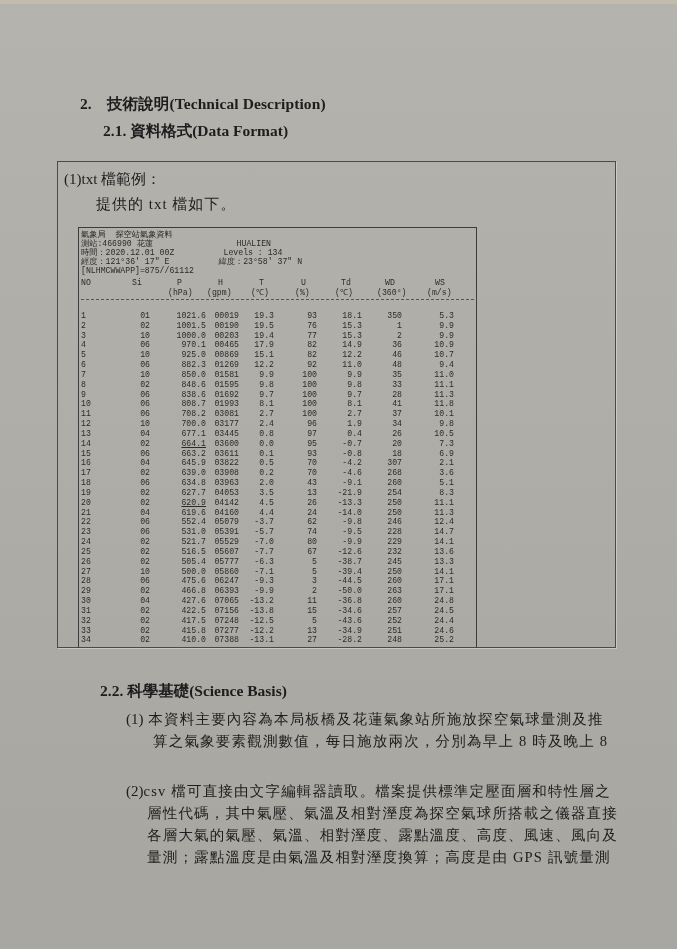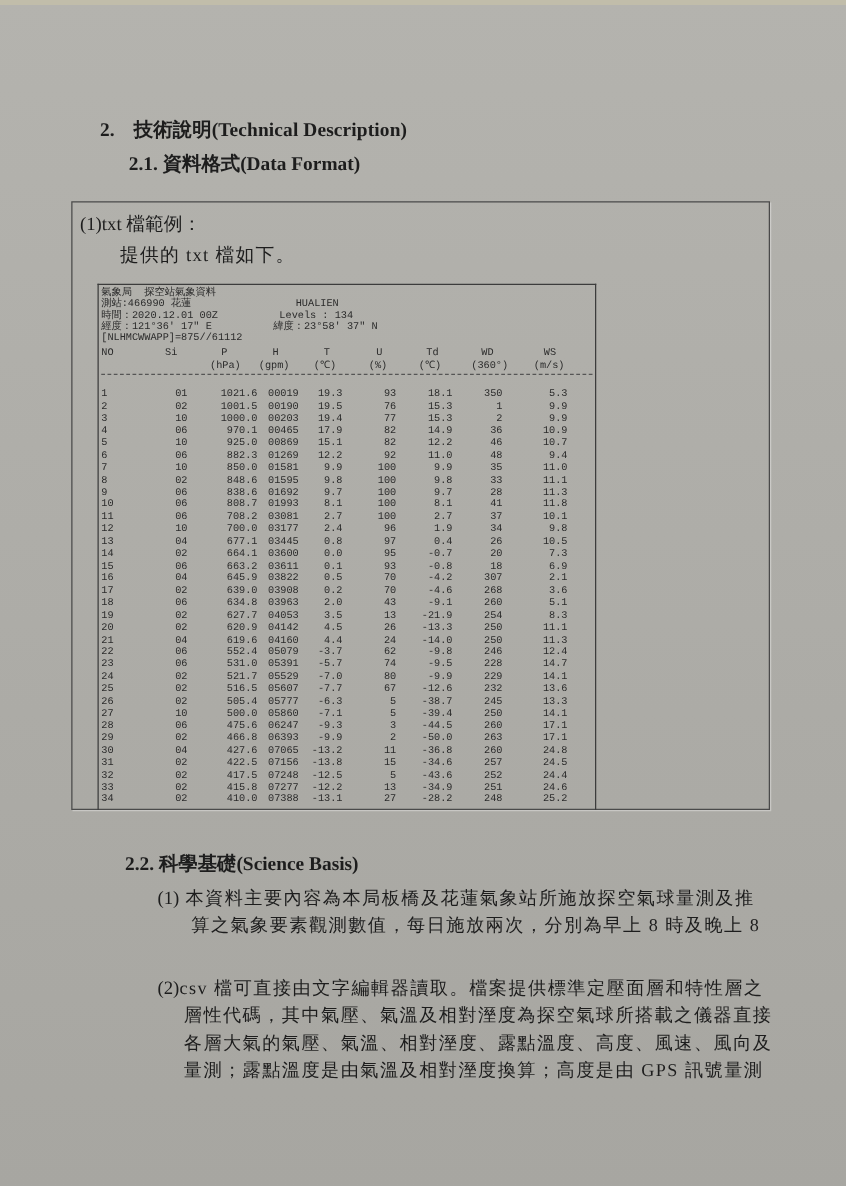--- a/index.html
+++ b/index.html
@@ -243,21 +243,21 @@
         <span style="right: 239px;">03445</span>
         <span style="right: 204px;">0.8</span>
         <span style="right: 161px;">97</span>
         <span style="right: 116px;">0.4</span>
         <span style="right: 76px;">26</span>
         <span style="right: 24px;">10.5</span>
       </div>
       <div class="row" style="top: 210.79px;">
         <span style="left: 2px;">14</span>
         <span style="right: 328px;">02</span>
-        <span style="right: 272px;">664.1</span>
+        <span style="right: 272px; text-decoration: underline;">664.1</span>
         <span style="right: 239px;">03600</span>
         <span style="right: 204px;">0.0</span>
         <span style="right: 161px;">95</span>
         <span style="right: 116px;">-0.7</span>
         <span style="right: 76px;">20</span>
         <span style="right: 24px;">7.3</span>
       </div>
       <div class="row" style="top: 220.62px;">
         <span style="left: 2px;">15</span>
         <span style="right: 328px;">06</span>
@@ -309,21 +309,21 @@
         <span style="right: 239px;">04053</span>
         <span style="right: 204px;">3.5</span>
         <span style="right: 161px;">13</span>
         <span style="right: 116px;">-21.9</span>
         <span style="right: 76px;">254</span>
         <span style="right: 24px;">8.3</span>
       </div>
       <div class="row" style="top: 269.77px;">
         <span style="left: 2px;">20</span>
         <span style="right: 328px;">02</span>
-        <span style="right: 272px;">620.9</span>
+        <span style="right: 272px; text-decoration: underline;">620.9</span>
         <span style="right: 239px;">04142</span>
         <span style="right: 204px;">4.5</span>
         <span style="right: 161px;">26</span>
         <span style="right: 116px;">-13.3</span>
         <span style="right: 76px;">250</span>
         <span style="right: 24px;">11.1</span>
       </div>
       <div class="row" style="top: 279.6px;">
         <span style="left: 2px;">21</span>
         <span style="right: 328px;">04</span>

